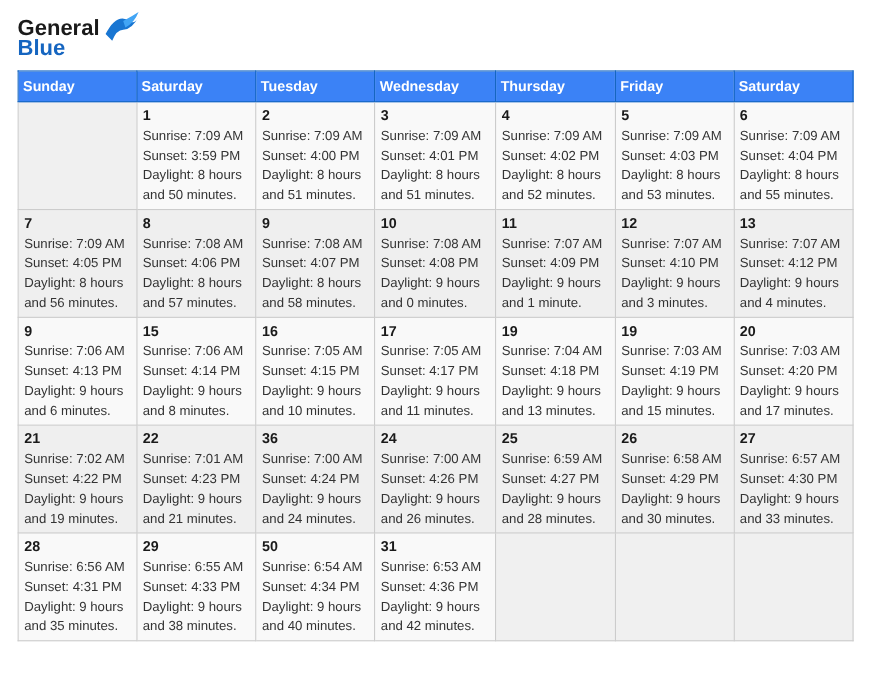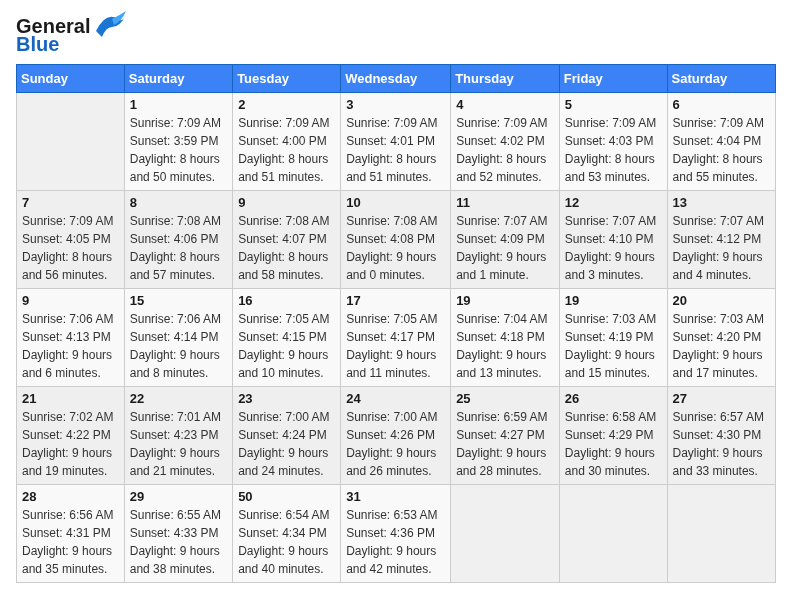--- a/index.html
+++ b/index.html
@@ -246,21 +246,21 @@
           Sunrise: 7:02 AM<br>Sunset: 4:22 PM<br>Daylight: 9 hours and 19 minutes.
         </div>
       </td>
         <td>
         <span class="day-num">22</span>
         <div class="day-info">
           Sunrise: 7:01 AM<br>Sunset: 4:23 PM<br>Daylight: 9 hours and 21 minutes.
         </div>
       </td>
         <td>
-        <span class="day-num">23</span>
+        <span class="day-num">36</span>
         <div class="day-info">
           Sunrise: 7:00 AM<br>Sunset: 4:24 PM<br>Daylight: 9 hours and 24 minutes.
         </div>
       </td>
         <td>
         <span class="day-num">24</span>
         <div class="day-info">
           Sunrise: 7:00 AM<br>Sunset: 4:26 PM<br>Daylight: 9 hours and 26 minutes.
         </div>
       </td>

